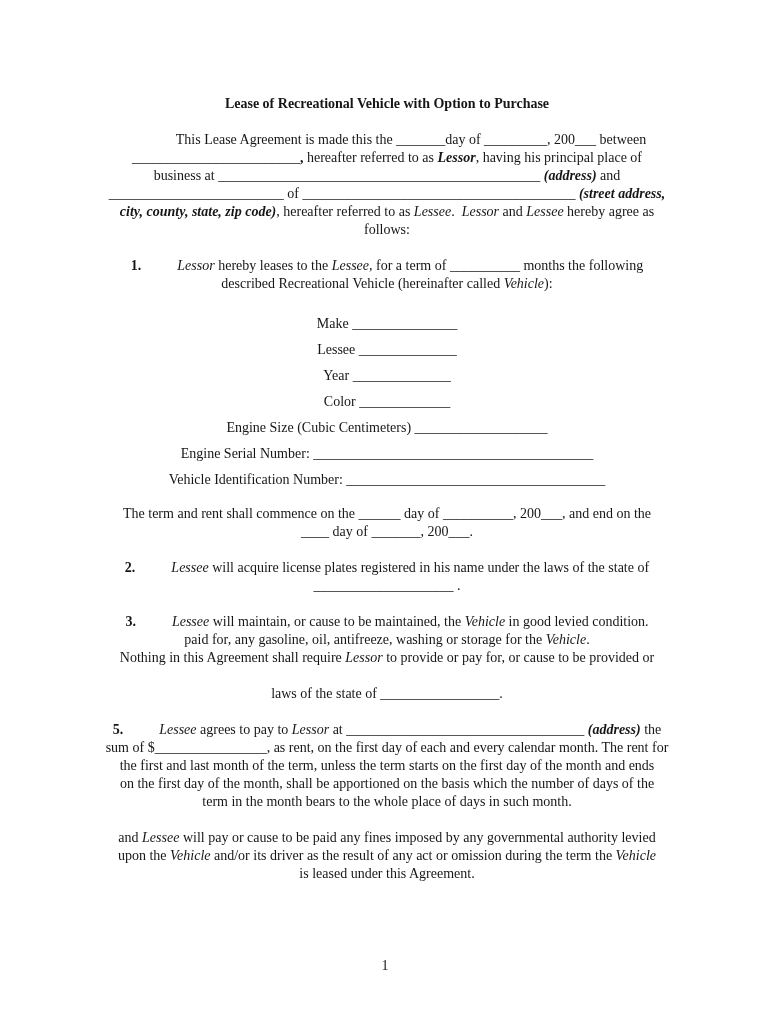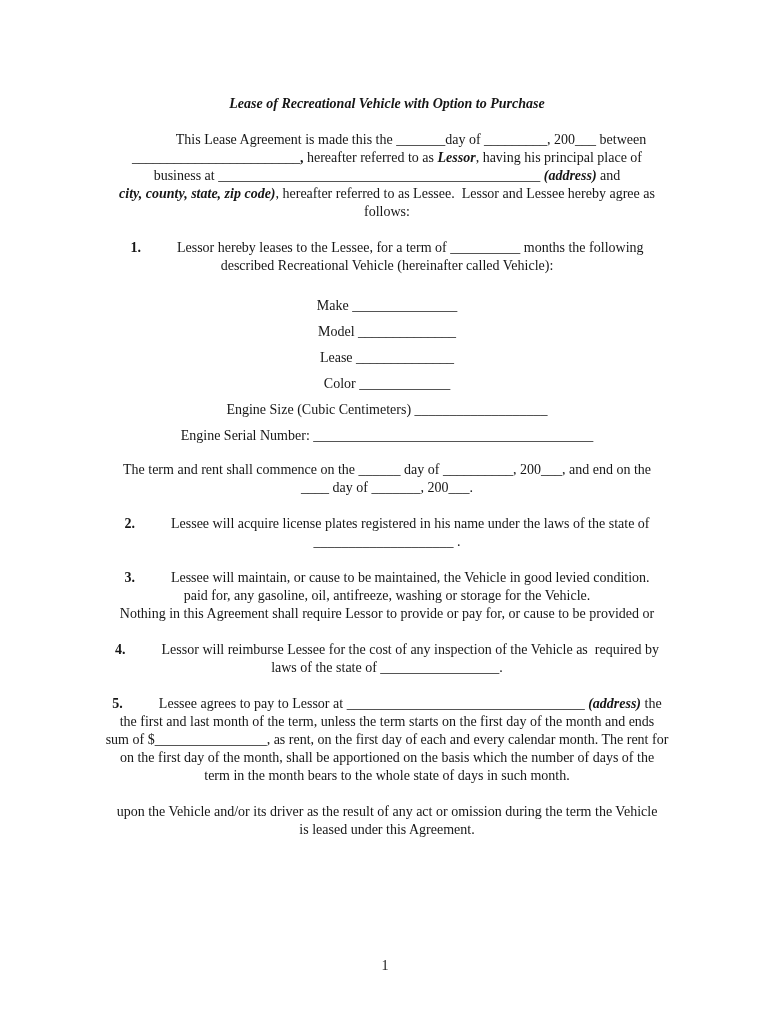--- a/index.html
+++ b/index.html
@@ -22,27 +22,26 @@
   }
   .para {
     font-size: 14px;
     line-height: 18px;
     margin: 0 0 18px 0;
     text-align: center;
   }
   .para.title {
     text-align: center;
     font-weight: bold;
-    font-style: italic;
   }
   .line { white-space: pre; }
   .fields { margin-bottom: 12px; }
   .fields .line { line-height: 26px; }
   .run-b  { font-weight: bold; }
-  .run-i  { }
+  .run-i  { font-style: italic; }
   .run-bi { font-weight: bold; font-style: italic; }
   .run-tab    { display: inline-block; width: 36px; }
   .run-indent { display: inline-block; width: 48px; }
   .footer {
     position: absolute;
     top: 957px; left: 0;
     width: 100%;
     text-align: center;
     font-size: 14px;
     line-height: 18px;
@@ -52,59 +51,61 @@
 <body style="color: rgb(22, 22, 22);">
 
 <div class="page" style="background: rgb(255, 255, 255);">
   <div class="content">
     <div class="para title">Lease of Recreational Vehicle with Option to Purchase</div>
     <div>
         <div class="para">
           <div class="line"><span class="run run-indent"></span><span class="run">This Lease Agreement is made this the _______day of _________, 200___ between</span></div>
           <div class="line"><span class="run">________________________</span><span class="run run-b">,</span><span class="run"> hereafter referred to as </span><span class="run run-bi">Lessor</span><span class="run">, having his principal place of</span></div>
           <div class="line"><span class="run">business at ______________________________________________ </span><span class="run run-bi">(address)</span><span class="run"> and</span></div>
+          <div class="line"><span class="run">_________________________ of _______________________________________ </span><span class="run run-bi">(street address,</span></div>
           <div class="line"><span class="run run-bi">city, county, state, zip code)</span><span class="run">, hereafter referred to as </span><span class="run run-i">Lessee</span><span class="run">.  </span><span class="run run-i">Lessor</span><span class="run"> and </span><span class="run run-i">Lessee</span><span class="run"> hereby agree as</span></div>
           <div class="line"><span class="run">follows:</span></div>
         </div>
         <div class="para">
           <div class="line"><span class="run run-b">1.</span><span class="run run-tab"></span><span class="run run-i">Lessor</span><span class="run"> hereby leases to the </span><span class="run run-i">Lessee</span><span class="run">, for a term of __________ months the following</span></div>
           <div class="line"><span class="run">described Recreational Vehicle (hereinafter called </span><span class="run run-i">Vehicle</span><span class="run">):</span></div>
         </div>
         <div class="para fields">
           <div class="line"><span class="run">Make _______________</span></div>
-          <div class="line"><span class="run">Model ______________</span></div>
-          <div class="line"><span class="run">Lease ______________</span></div>
+          <div class="line"><span class="run">Lessee ______________</span></div>
+          <div class="line"><span class="run">Year ______________</span></div>
           <div class="line"><span class="run">Color _____________</span></div>
           <div class="line"><span class="run">Engine Size (Cubic Centimeters) ___________________</span></div>
           <div class="line"><span class="run">Engine Serial Number: ________________________________________</span></div>
+          <div class="line"><span class="run">Vehicle Identification Number: _____________________________________</span></div>
         </div>
         <div class="para">
           <div class="line"><span class="run">The term and rent shall commence on the ______ day of __________, 200___, and end on the</span></div>
           <div class="line"><span class="run">____ day of _______, 200___.</span></div>
         </div>
         <div class="para">
           <div class="line"><span class="run run-b">2.</span><span class="run run-tab"></span><span class="run run-i">Lessee</span><span class="run"> will acquire license plates registered in his name under the laws of the state of</span></div>
           <div class="line"><span class="run">____________________ .</span></div>
         </div>
         <div class="para">
           <div class="line"><span class="run run-b">3.</span><span class="run run-tab"></span><span class="run run-i">Lessee</span><span class="run"> will maintain, or cause to be maintained, the </span><span class="run run-i">Vehicle</span><span class="run"> in good levied condition.</span></div>
           <div class="line"><span class="run">paid for, any gasoline, oil, antifreeze, washing or storage for the </span><span class="run run-i">Vehicle</span><span class="run">.</span></div>
           <div class="line"><span class="run">Nothing in this Agreement shall require </span><span class="run run-i">Lessor</span><span class="run"> to provide or pay for, or cause to be provided or</span></div>
         </div>
         <div class="para">
-          <div class="line"><span class="run run-b">4.</span><span class="run run-tab"></span><span class="run run-i">Lessor</span><span class="run"> will reimburse </span><span class="run run-i">Lessee</span><span class="run"> for the cost of any inspection of the </span><span class="run run-i">Vehicle</span><span class="run"> as  required by</span></div>
           <div class="line"><span class="run">laws of the state of _________________.</span></div>
         </div>
         <div class="para">
           <div class="line"><span class="run run-b">5.</span><span class="run run-tab"></span><span class="run run-i">Lessee</span><span class="run"> agrees to pay to </span><span class="run run-i">Lessor</span><span class="run"> at __________________________________ </span><span class="run run-bi">(address)</span><span class="run"> the</span></div>
+          <div class="line"><span class="run">sum of $________________, as rent, on the first day of each and every calendar month. The rent for</span></div>
           <div class="line"><span class="run">the first and last month of the term, unless the term starts on the first day of the month and ends</span></div>
-          <div class="line"><span class="run">sum of $________________, as rent, on the first day of each and every calendar month. The rent for</span></div>
           <div class="line"><span class="run">on the first day of the month, shall be apportioned on the basis which the number of days of the</span></div>
-          <div class="line"><span class="run">term in the month bears to the whole state of days in such month.</span></div>
+          <div class="line"><span class="run">term in the month bears to the whole place of days in such month.</span></div>
         </div>
         <div class="para">
+          <div class="line"><span class="run">and </span><span class="run run-i">Lessee</span><span class="run"> will pay or cause to be paid any fines imposed by any governmental authority levied</span></div>
           <div class="line"><span class="run">upon the </span><span class="run run-i">Vehicle</span><span class="run"> and/or its driver as the result of any act or omission during the term the </span><span class="run run-i">Vehicle</span></div>
           <div class="line"><span class="run">is leased under this Agreement.</span></div>
         </div>
       </div>
   </div>
   <div class="footer">1</div>
 </div>
 
 </body></html>

